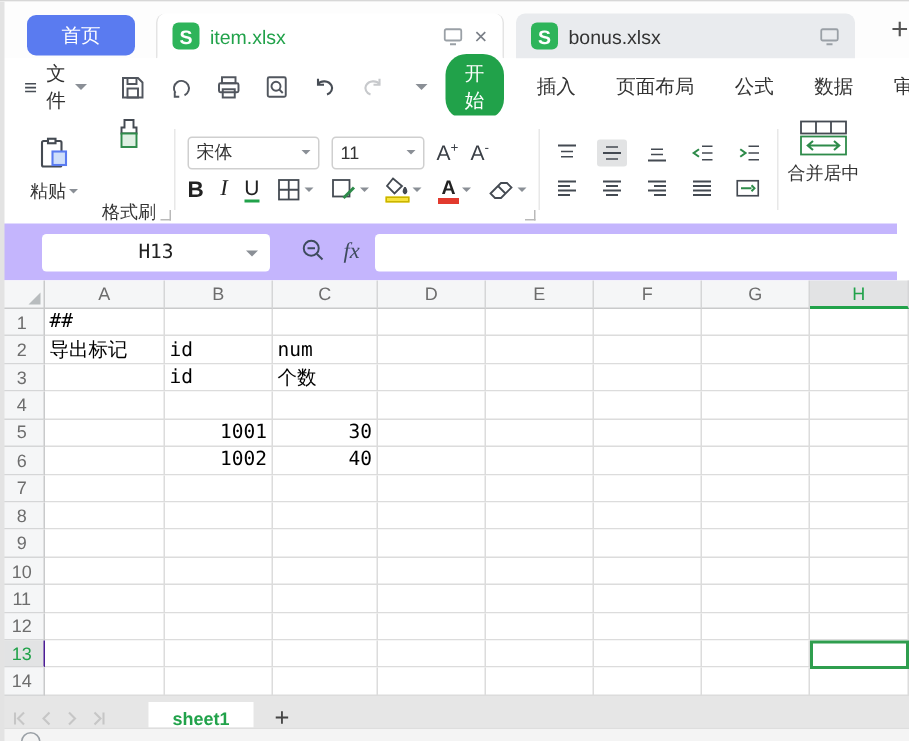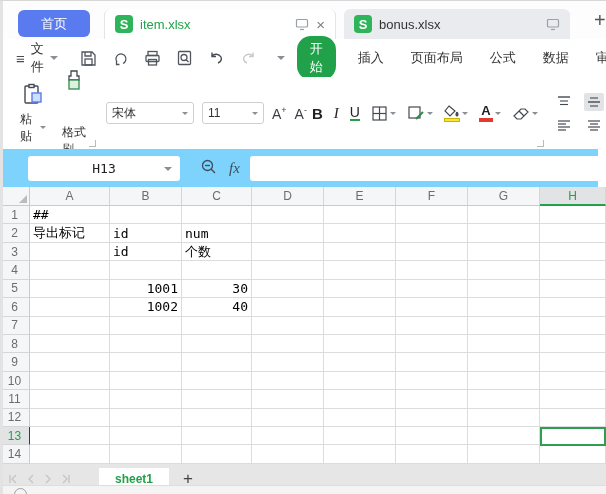--- a/index.html
+++ b/index.html
@@ -44,21 +44,21 @@
   
   .toolbar { position:absolute; left:0; top:76px; width:606px; height:72px; background:#fff; display:flex; }
   .group { position:relative; display:flex; align-items:center; }
   .gsep { width:1px; height:54px; background:#e8e8e8; margin-top:9px; }
   .launcher { position:absolute; right:2px; bottom:2px; width:7px; height:7px;
     border-right:1px solid #b9b9b9; border-bottom:1px solid #b9b9b9; }
   .bigbtn { display:flex; flex-direction:column; align-items:center; justify-content:center; gap:3px;
     padding:4px 6px; font-size:12px; color:#333; }
   .rowbtn { display:flex; align-items:center; gap:5px; font-size:12px; color:#333; padding:2px 2px; }
   .stack2 { display:flex; flex-direction:column; gap:4px; }
-  .fontgrp { display:flex; flex-direction:row; gap:5px; padding:0 8px; }
+  .fontgrp { display:flex; flex-direction:column; gap:5px; padding:0 8px; }
   .fgrow { display:flex; align-items:center; gap:8px; }
   .combo { display:flex; align-items:center; justify-content:space-between; border:1px solid #cfcfcf;
     border-radius:3px; height:22px; padding:0 5px; background:#fff; font-size:12px; color:#333; }
   .combo.fname { width:88px; }
   .combo.fsize { width:62px; }
   .af { font-size:14px; color:#3a3f46; position:relative; }
   .af sup { font-size:9px; }
   .fmt-b { font-weight:bold; font-size:15px; color:#222; }
   .fmt-i { font-style:italic; font-family:"Liberation Serif",serif; font-size:15px; color:#222; }
   .fmt-u { font-size:14px; color:#222; border-bottom:2px solid #21A24A; line-height:1.05; }
@@ -69,21 +69,21 @@
   .fillbar { width:16px; height:4px; background:#F7E33C; border:1px solid #c9b400; margin-top:1px; }
   .colorA { font-size:13px; color:#222; font-weight:bold; }
   .colorbar { width:14px; height:4px; background:#E23A2E; margin-top:1px; }
   .aligngrp { display:flex; flex-direction:column; gap:6px; padding:0 8px; }
   .agrow { display:flex; align-items:center; gap:10px; }
   .aic { display:flex; align-items:center; justify-content:center; padding:2px; border-radius:2px; }
   .aic.active { background:#e2e3e4; }
   .mergegrp { display:flex; flex-direction:column; align-items:center; gap:2px; padding:2px 4px 0 6px; font-size:12px; color:#333; white-space:nowrap; }
 
   
-  .formulabar { position:absolute; left:0; top:148px; width:598px; height:38px; background:#7dd3fc;
+  .formulabar { position:absolute; left:0; top:148px; width:598px; height:38px; background:#c4b5fd;
     display:flex; align-items:center; }
   .namebox { position:relative; margin-left:28px; width:152px; height:25px; background:#fff; border-radius:3px;
     display:flex; align-items:center; justify-content:center; font-size:13px; color:#222;
     font-family:"DejaVu Sans Mono",monospace; }
   .namebox .caret { position:absolute; right:8px; top:11px; }
   .fbicons { display:flex; align-items:center; gap:11px; margin-left:20px; }
   .fx { font-family:"Liberation Serif",serif; font-style:italic; font-size:15px; color:#3e4b5e; }
   .fml-input { margin-left:10px; flex:1; height:25px; background:#fff; border:none; outline:none;
     border-radius:3px 0 0 3px; font-size:13px; padding:0 6px; }
 

